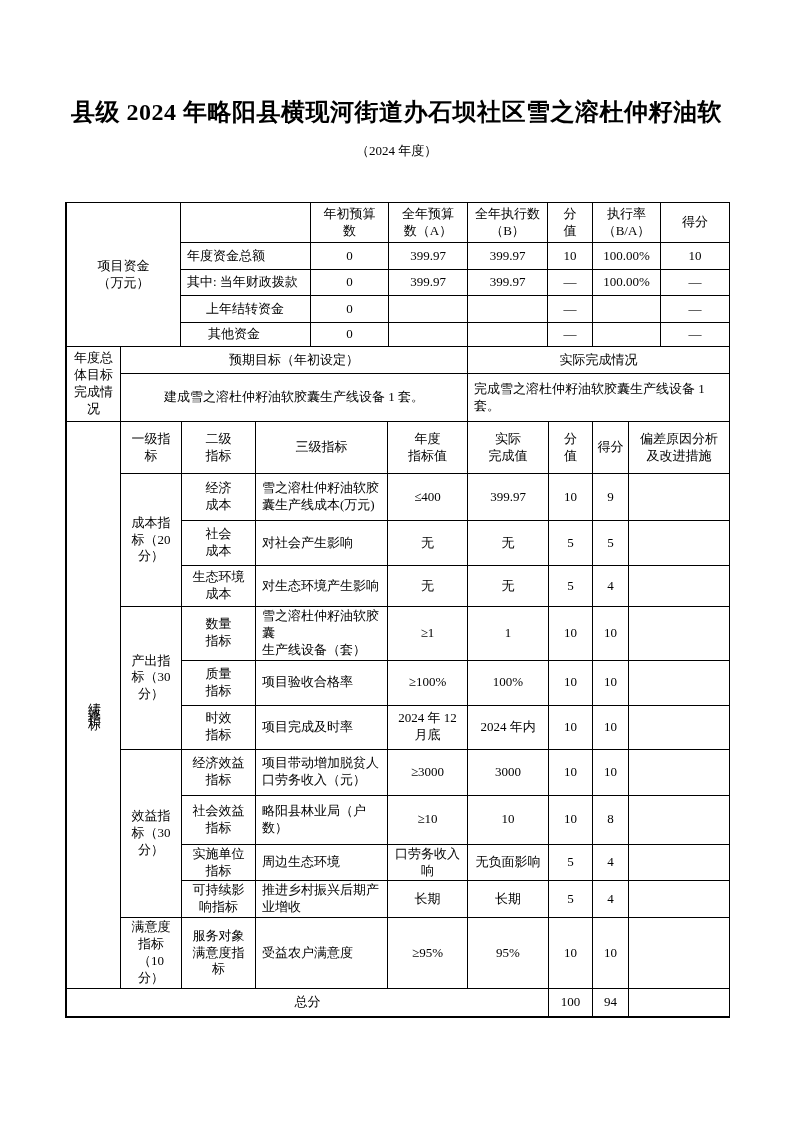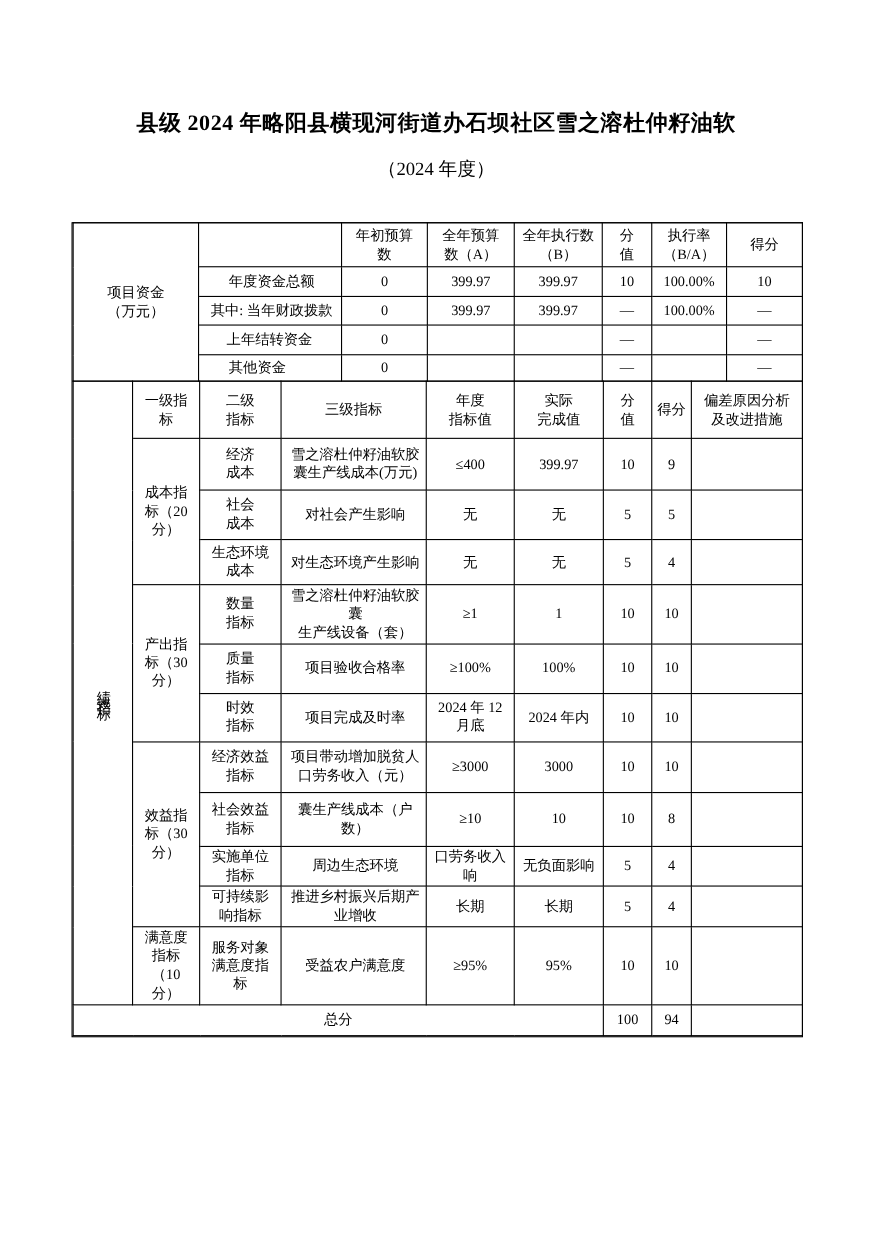--- a/index.html
+++ b/index.html
@@ -3,35 +3,35 @@
 <meta charset="utf-8">
 <style>
   html,body{margin:0;padding:0;background:#fff;}
   body{
     width:793px;height:1122px;position:relative;
     font-family:"Liberation Serif","DejaVu Serif",serif;
     color:#000;-webkit-font-smoothing:antialiased;
   }
   .title{
     padding-top:88px;text-align:center;font-weight:bold;
-    font-size:20px;line-height:49px;letter-spacing:.5px;
-  }
-  .subtitle{text-align:center;font-size:17px;margin-top:5px;}
+    font-size:24px;line-height:49px;letter-spacing:.5px;
+  }
+  .subtitle{text-align:center;font-size:13px;margin-top:5px;}
   .sheet{position:absolute;left:65px;top:202px;width:663px;border:1px solid #000;}
   table{
     border-collapse:collapse;table-layout:fixed;width:663px;
     font-size:13px;margin-top:-1px;
   }
   table:first-child{margin-top:0;}
   td{
     border:1px solid #000;text-align:center;vertical-align:middle;
     padding:1px 3px;white-space:pre-line;line-height:1.3;
     word-break:break-all;
   }
-  .al{text-align:center;padding-left:6px;margin-left:48px;}
+  .al{text-align:left;padding-left:6px;margin-left:48px;}
   .ar{text-align:center;padding-right:4px;}
   .ar2{text-align:center;padding-right:26px;}
   .vert{
     writing-mode:vertical-rl;text-orientation:upright;
     letter-spacing:5px;display:inline-block;
   }
 </style>
 </head>
 <body>
 
@@ -111,20 +111,41 @@
       <td>0</td>
       <td></td>
       <td></td>
       <td>—</td>
       <td></td>
       <td>—</td>
     </tr>
   </tbody>
     </table>
 
+  <table>
+    <colgroup>
+        <col style="width:54px">
+        <col style="width:347px">
+        <col style="width:262px">
+      </colgroup>
+    <tbody>
+        <tr style="height:27px">
+      <td rowspan="2">年度总
+体目标
+完成情
+况</td>
+      <td>预期目标（年初设定）</td>
+      <td>实际完成情况</td>
+    </tr>
+    <tr style="height:48px">
+      <td>建成雪之溶杜仲籽油软胶囊生产线设备 1 套。</td>
+      <td class="al">完成雪之溶杜仲籽油软胶囊生产线设备 1 套。</td>
+    </tr>
+  </tbody>
+    </table>
 
   <table>
     <colgroup>
         <col style="width:54px">
         <col style="width:61px">
         <col style="width:74px">
         <col style="width:132px">
         <col style="width:80px">
         <col style="width:81px">
         <col style="width:44px">
@@ -231,21 +252,21 @@
 口劳务收入（元）</td>
       <td>≥3000</td>
       <td>3000</td>
       <td>10</td>
       <td>10</td>
       <td></td>
     </tr>
     <tr style="height:49px">
       <td>社会效益
 指标</td>
-      <td class="al">囊生产线成本（户
+      <td class="al">略阳县林业局（户
 数）</td>
       <td>≥10</td>
       <td>10</td>
       <td>10</td>
       <td>8</td>
       <td></td>
     </tr>
     <tr style="height:35px">
       <td>实施单位
 指标</td>

